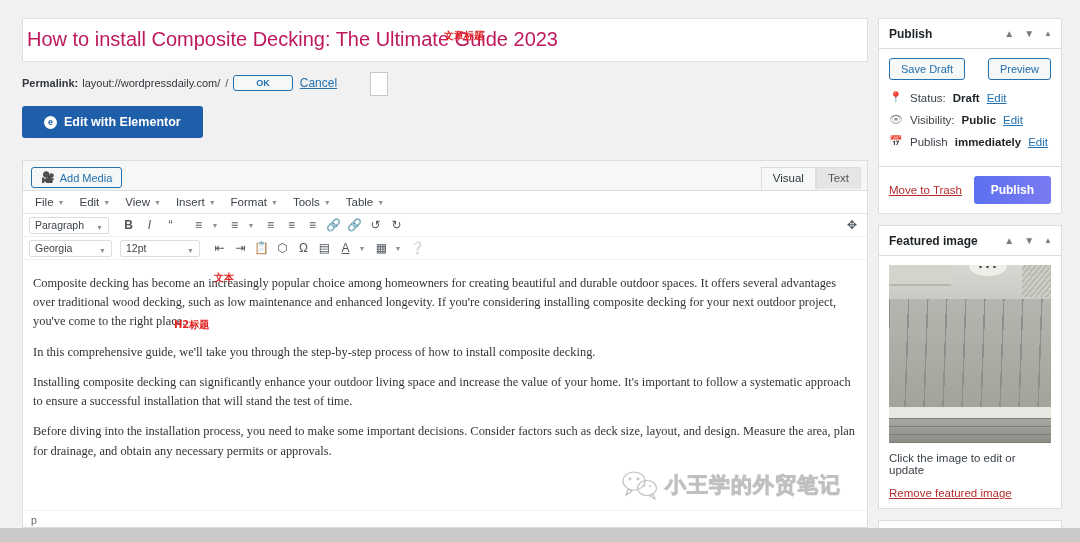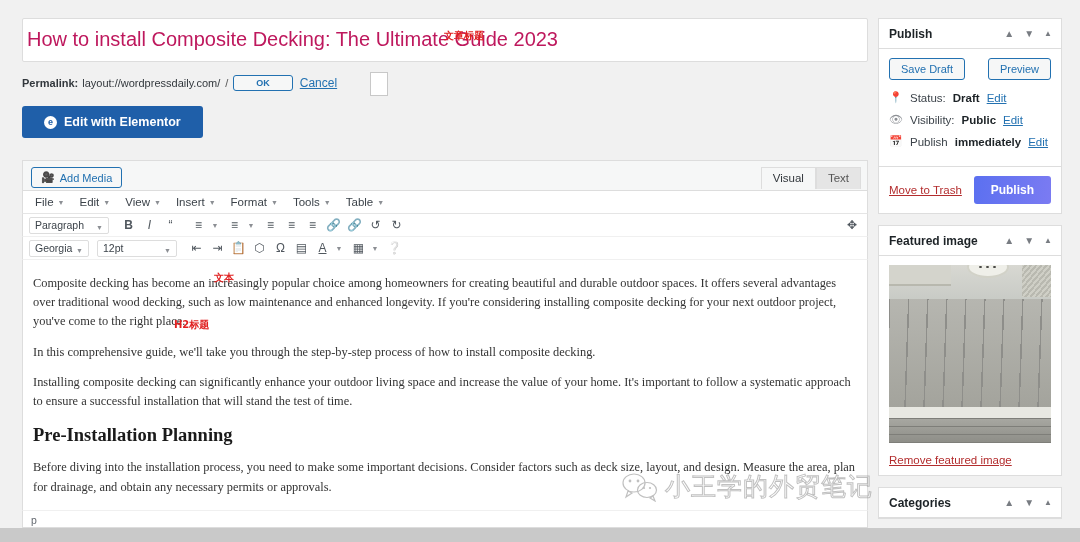--- a/index.html
+++ b/index.html
@@ -91,21 +91,21 @@
     border-bottom:1px solid #f0f0f0;
     display:flex; align-items:center; gap:2px; padding:3px 6px; height:23px;
     position:relative;
   }
   .mce-select {
     display:inline-flex; align-items:flex-end; justify-content:space-between;
     border:1px solid #ddd; border-radius:2px; background:#fff;
     font-size:10.5px; color:#3c434a; padding:2px 5px; height:17px;
   }
   .sel-para { width:80px; margin-right:8px; }
-  .sel-font { width:60px; margin-right:6px; }
+  .sel-font { width:83px; margin-right:6px; }
   .sel-size { width:80px; margin-right:8px; }
   .tb-btn {
     width:19px; height:19px; display:inline-flex; align-items:center;
     justify-content:center; font-size:12px; color:#50575e;
   }
   .tb-caret { width:10px; display:inline-flex; align-items:center; justify-content:center; font-size:7px; color:#8c8f94; margin-right:3px; }
   .tb-sep { width:5px; }
   .fullscreen-ico { position:absolute; right:10px; top:4px; font-size:12px; color:#50575e; }
 
   .mce-body {
@@ -225,21 +225,21 @@
     border:1px solid #c8c8c8; background:#fff;
   }
 
   
   .watermark {
     position:absolute; left:620px; top:470px;
     display:flex; align-items:center; gap:5px;
     opacity:.62; pointer-events:none;
   }
   .wm-text {
-    font-family:"DejaVu Sans", sans-serif; font-size:25px; font-weight:normal;
+    font-family:"DejaVu Sans", sans-serif; font-size:21px; font-weight:bold;
     color:transparent; -webkit-text-stroke:1px #9a9a9a; letter-spacing:1px;
     white-space:nowrap;
   }
   .taskbar { position:absolute; left:0; bottom:0; width:1080px; height:14px; background:#c9c9c9; }
 </style>
 </head>
 <body>
 
 <div class="screen">
 
@@ -352,21 +352,20 @@
         <span class="tb-caret">▼</span>
         <span class="tb-btn">▦</span>
         <span class="tb-caret">▼</span>
         <span class="tb-btn">❔</span>
       </div>
 
       <div class="mce-body">
         <p>Composite decking has become an increasingly popular choice among homeowners for creating beautiful and durable outdoor spaces. It offers several advantages over traditional wood decking, such as low maintenance and enhanced longevity. If you're considering installing composite decking for your next outdoor project, you've come to the right place.</p>
         <p>In this comprehensive guide, we'll take you through the step-by-step process of how to install composite decking.</p>
         <p>Installing composite decking can significantly enhance your outdoor living space and increase the value of your home. It's important to follow a systematic approach to ensure a successful installation that will stand the test of time.</p>
-        <h2>Pre-Installation Planning</h2>
         <p>Before diving into the installation process, you need to make some important decisions. Consider factors such as deck size, layout, and design. Measure the area, plan for drainage, and obtain any necessary permits or approvals.</p>
 
       </div>
 
       <div class="mce-path">p</div>
 
       <div class="mce-status">
         <span>Word count: 572</span>
         <span>Last edited by Shelley on October 30, 2023 at 4:35 am</span>
       </div>
@@ -423,20 +422,21 @@
       <div class="panel-body">
         <div class="thumb">
           <div class="sky"></div>
           <div class="doormat"></div>
           <div class="corner"></div>
           <div class="drain"></div>
           <div class="deck"></div>
           <div class="rail"></div>
           <div class="stair"></div>
         </div>
+        <div class="thumb-caption">Click the image to edit or update</div>
         <span class="remove-link">Remove featured image</span>
       </div>
     </div>
 
     <div class="panel">
       <div class="panel-head">
         <span class="panel-title">Categories</span>
         <span class="panel-ctl">▲</span>
         <span class="panel-ctl">▼</span>
         <span class="panel-ctl small">▲</span>

